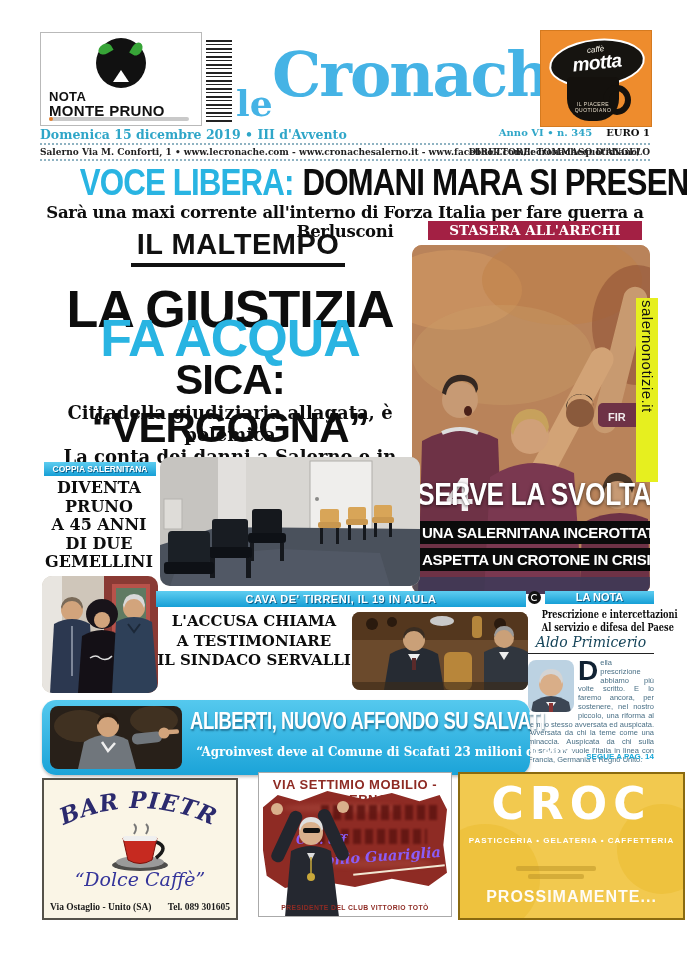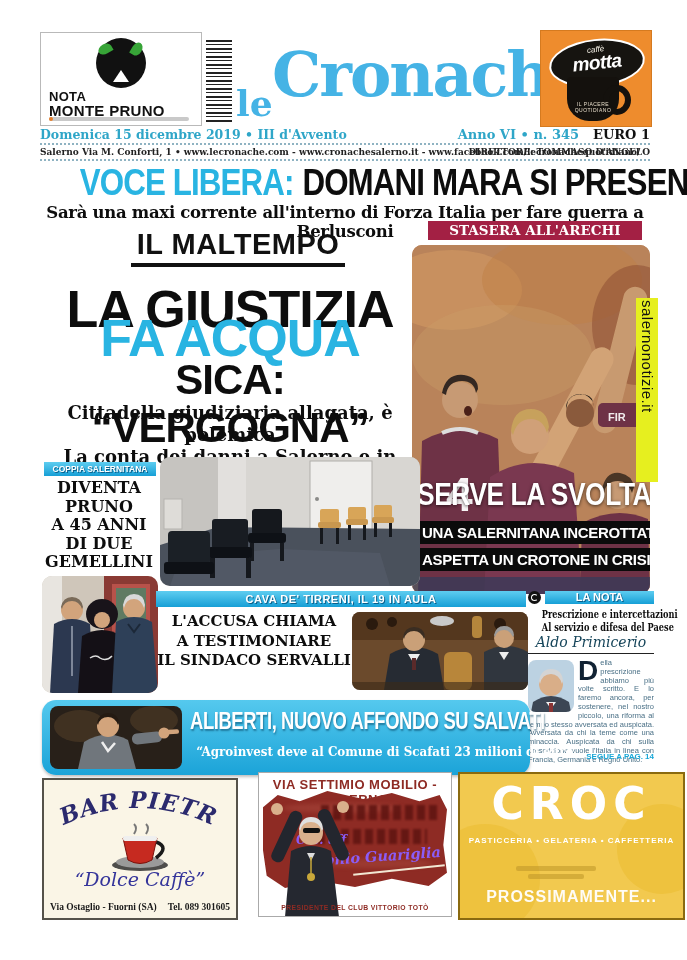--- a/index.html
+++ b/index.html
@@ -22,21 +22,21 @@
     letter-spacing:-2px;color:#45b3e5;}
   .motta-box{left:540px;top:30px;width:110px;height:95px;background:#ee8c2d;border:1px solid #d57a1f;}
   .motta-oval{position:absolute;left:8px;top:8px;width:92px;height:44px;background:#161410;border:2px solid #fff;
     border-radius:50%;transform:rotate(-6deg);text-align:center;}
   .motta-top{display:block;color:#f7f3e8;font-size:8px;font-style:italic;margin-top:4px;}
   .motta-brand{display:block;color:#fff;font-weight:bold;font-style:italic;font-size:19px;margin-top:-2px;letter-spacing:-.5px;}
   .motta-cup{position:absolute;left:26px;top:46px;width:52px;height:44px;background:#14110d;border-radius:4px 4px 22px 22px;}
   .motta-handle{position:absolute;right:-12px;top:8px;width:16px;height:18px;border:6px solid #14110d;border-radius:50%;}
   .motta-tag{position:absolute;left:0;right:0;bottom:8px;color:#e9dfcc;font-size:5px;letter-spacing:.5px;text-align:center;}
   .date-line{left:40px;top:127px;color:#2fa6c8;font-family:"DejaVu Serif",serif;font-weight:bold;font-size:12.5px;}
-  .issue-line{right:37px;top:127px;font-family:"DejaVu Serif",serif;font-weight:bold;font-size:13px;}
+  .issue-line{right:37px;top:127px;font-family:"DejaVu Serif",serif;font-weight:bold;font-size:10px;}
   .issue-line .issue{color:#2fa6c8;margin-right:14px;}
   .issue-line .price{color:#111;}
   .dots1{left:40px;top:143px;width:610px;border-top:2px dotted #8fb3c2;}
   .addr-line{left:40px;top:147px;font-family:"DejaVu Serif",serif;font-weight:bold;font-size:9px;color:#222;}
   .dir-line{right:37px;top:147px;font-family:"DejaVu Serif",serif;font-weight:bold;font-size:9px;color:#222;}
   .dots2{left:40px;top:159px;width:610px;border-top:2px dotted #8fb3c2;}
 
   
   .voce-row{left:40px;top:162px;width:610px;text-align:center;white-space:nowrap;
     transform:scaleX(.87);transform-origin:center;font-weight:bold;font-size:36px;letter-spacing:-1px;}
@@ -383,21 +383,21 @@
       <path d="M44,14 q4,-6 0,-10" stroke="#777" stroke-width="2" fill="none"></path>
       <path d="M56,14 q4,-6 0,-10" stroke="#777" stroke-width="2" fill="none"></path>
       <ellipse cx="50" cy="45" rx="28" ry="6" fill="#2f2f2f" opacity=".85"></ellipse>
       <ellipse cx="50" cy="42" rx="24" ry="6" fill="#9a9a9a"></ellipse>
       <path d="M66,22 q14,5 0,16" stroke="#1a1a1a" stroke-width="3.5" fill="none"></path>
       <path d="M33,18 L67,18 L62,40 Q50,47 38,40 Z" fill="#c62a20" stroke="#7a120c"></path>
       <rect x="33" y="16" width="34" height="5" rx="2" fill="#efefef"></rect>
     </svg>
     <div class="dolce">“Dolce Caffè”</div>
     <div class="addr">
-      <span>Via Ostaglio - Fuorni (SA)</span>
+      <span>Via Ostaglio - Unito (SA)</span>
       <span>Tel. 089 301605</span>
     </div>
   </div>
 
   <div class="b ad-gua">
     <div class="gua-top">VIA SETTIMIO MOBILIO - SALERNO</div>
     <div class="gua-brush">
       <div class="gua-streak" style="left:20px;top:14px;width:120px;height:10px;"></div>
       <div class="gua-streak" style="left:60px;top:70px;width:110px;height:9px;"></div>
       <div class="gua-dis" style="left:58px;top:16px;width:118px;"></div>

